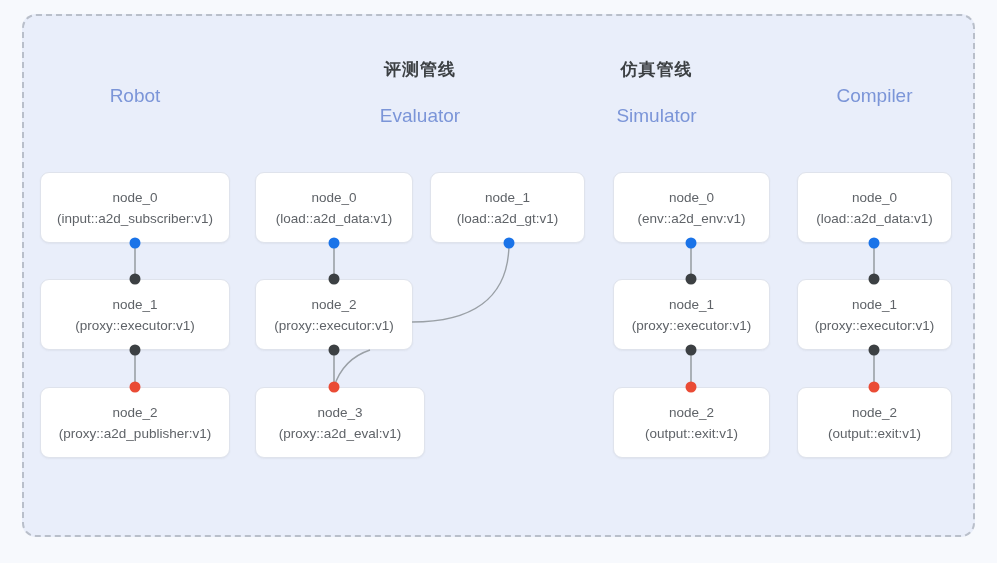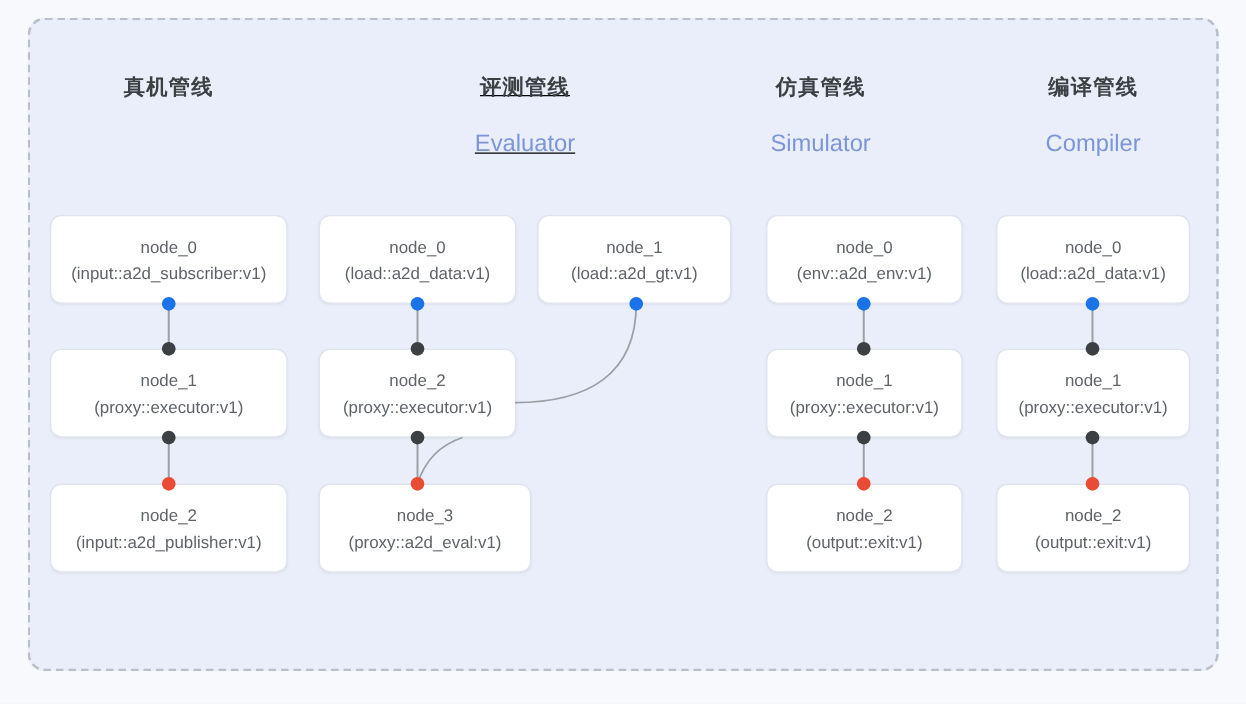--- a/index.html
+++ b/index.html
@@ -89,43 +89,43 @@
   <path d="M 370,350 C 352,356 340,368 334,387" fill="none" stroke="#9aa0a6" stroke-width="1.4"></path>
 
   <line x1="691" y1="243" x2="691" y2="279" stroke="#9aa0a6" stroke-width="1.6"></line>
   <line x1="691" y1="350" x2="691" y2="387" stroke="#9aa0a6" stroke-width="1.6"></line>
 
   <line x1="874" y1="243" x2="874" y2="279" stroke="#9aa0a6" stroke-width="1.6"></line>
   <line x1="874" y1="350" x2="874" y2="387" stroke="#9aa0a6" stroke-width="1.6"></line>
 </svg>
 
 <div class="col-header" style="left:40px;top:60px;width:190px;">
-  <div class="col-title">真机管线</div>
+  <div class="col-sub">Robot</div>
 </div>
 
 <div class="node" style="left:40px;top:172px;width:190px;height:71px;">
   <div class="nname">node_0</div>
   <div class="ntype">(input::a2d_subscriber:v1)</div>
 </div>
 <div class="dot blue" style="left:135px;top:243px;"></div>
 
 <div class="node" style="left:40px;top:279px;width:190px;height:71px;">
   <div class="nname">node_1</div>
   <div class="ntype">(proxy::executor:v1)</div>
 </div>
 <div class="dot dark" style="left:135px;top:279px;"></div>
 <div class="dot dark" style="left:135px;top:350px;"></div>
 
 <div class="node" style="left:40px;top:387px;width:190px;height:71px;">
   <div class="nname">node_2</div>
-  <div class="ntype">(input::a2d_publisher:v1)</div>
+  <div class="ntype">(proxy::a2d_publisher:v1)</div>
 </div>
 <div class="dot red" style="left:135px;top:387px;"></div>
 
-<div class="col-header" style="left:255px;top:60px;width:330px;text-decoration:underline;">
+<div class="col-header" style="left:255px;top:60px;width:330px;">
   <div class="col-title">评测管线</div>
   <div class="col-sub">Evaluator</div>
 </div>
 
 <div class="node" style="left:255px;top:172px;width:158px;height:71px;">
   <div class="nname">node_0</div>
   <div class="ntype">(load::a2d_data:v1)</div>
 </div>
 <div class="dot blue" style="left:334px;top:243px;"></div>
 
@@ -166,21 +166,20 @@
 <div class="dot dark" style="left:691px;top:279px;"></div>
 <div class="dot dark" style="left:691px;top:350px;"></div>
 
 <div class="node" style="left:613px;top:387px;width:157px;height:71px;">
   <div class="nname">node_2</div>
   <div class="ntype">(output::exit:v1)</div>
 </div>
 <div class="dot red" style="left:691px;top:387px;"></div>
 
 <div class="col-header" style="left:797px;top:60px;width:155px;">
-  <div class="col-title">编译管线</div>
   <div class="col-sub">Compiler</div>
 </div>
 
 <div class="node" style="left:797px;top:172px;width:155px;height:71px;">
   <div class="nname">node_0</div>
   <div class="ntype">(load::a2d_data:v1)</div>
 </div>
 <div class="dot blue" style="left:874px;top:243px;"></div>
 
 <div class="node" style="left:797px;top:279px;width:155px;height:71px;">

